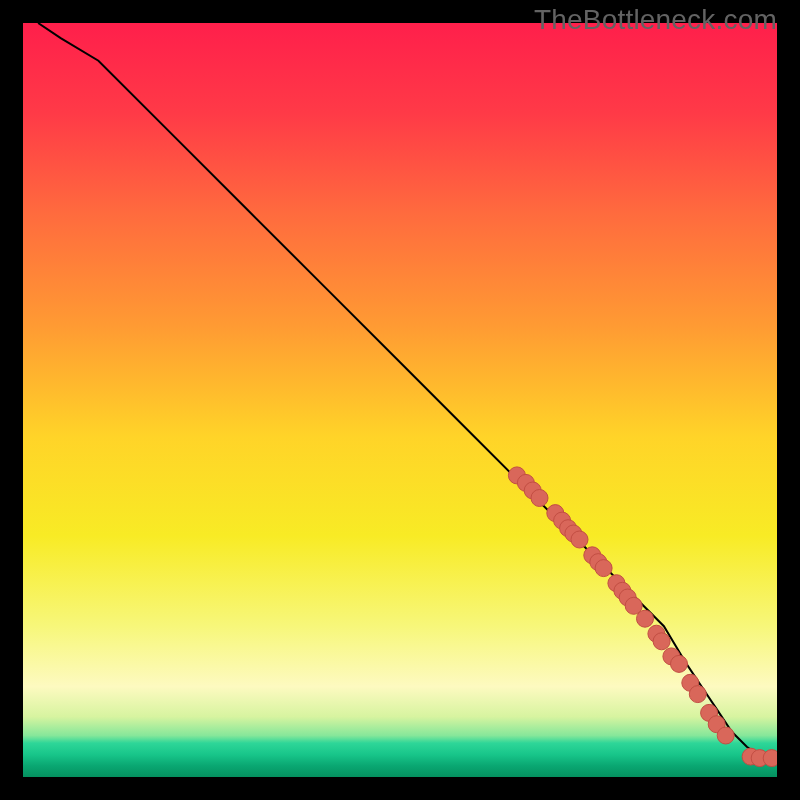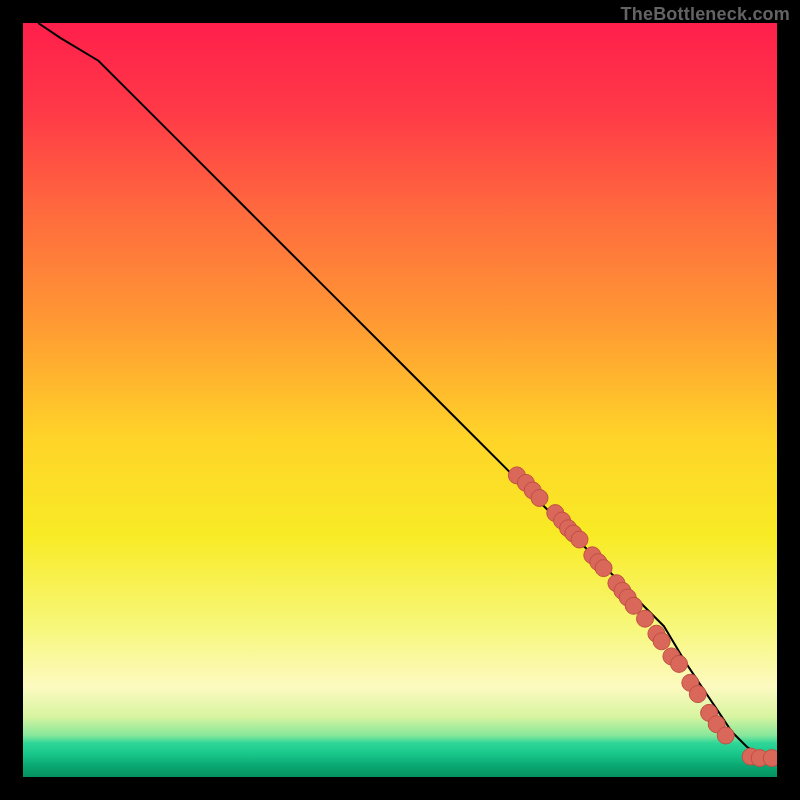--- a/index.html
+++ b/index.html
@@ -13,23 +13,23 @@
   }
   .stage {
     position: relative;
     width: 800px;
     height: 800px;
     background: #000;
   }
   .watermark {
     position: absolute;
     top: 4px;
-    right: 10px;
-    font-size: 18px;
-    font-weight: 700;
+    right: 23px;
+    font-size: 28px;
+    font-weight: 400;
     color: #636363;
     letter-spacing: 0.2px;
     z-index: 20;
   }
   .plot-frame {
     position: absolute;
     left: 23px;
     top: 23px;
     width: 754px;
     height: 754px;

